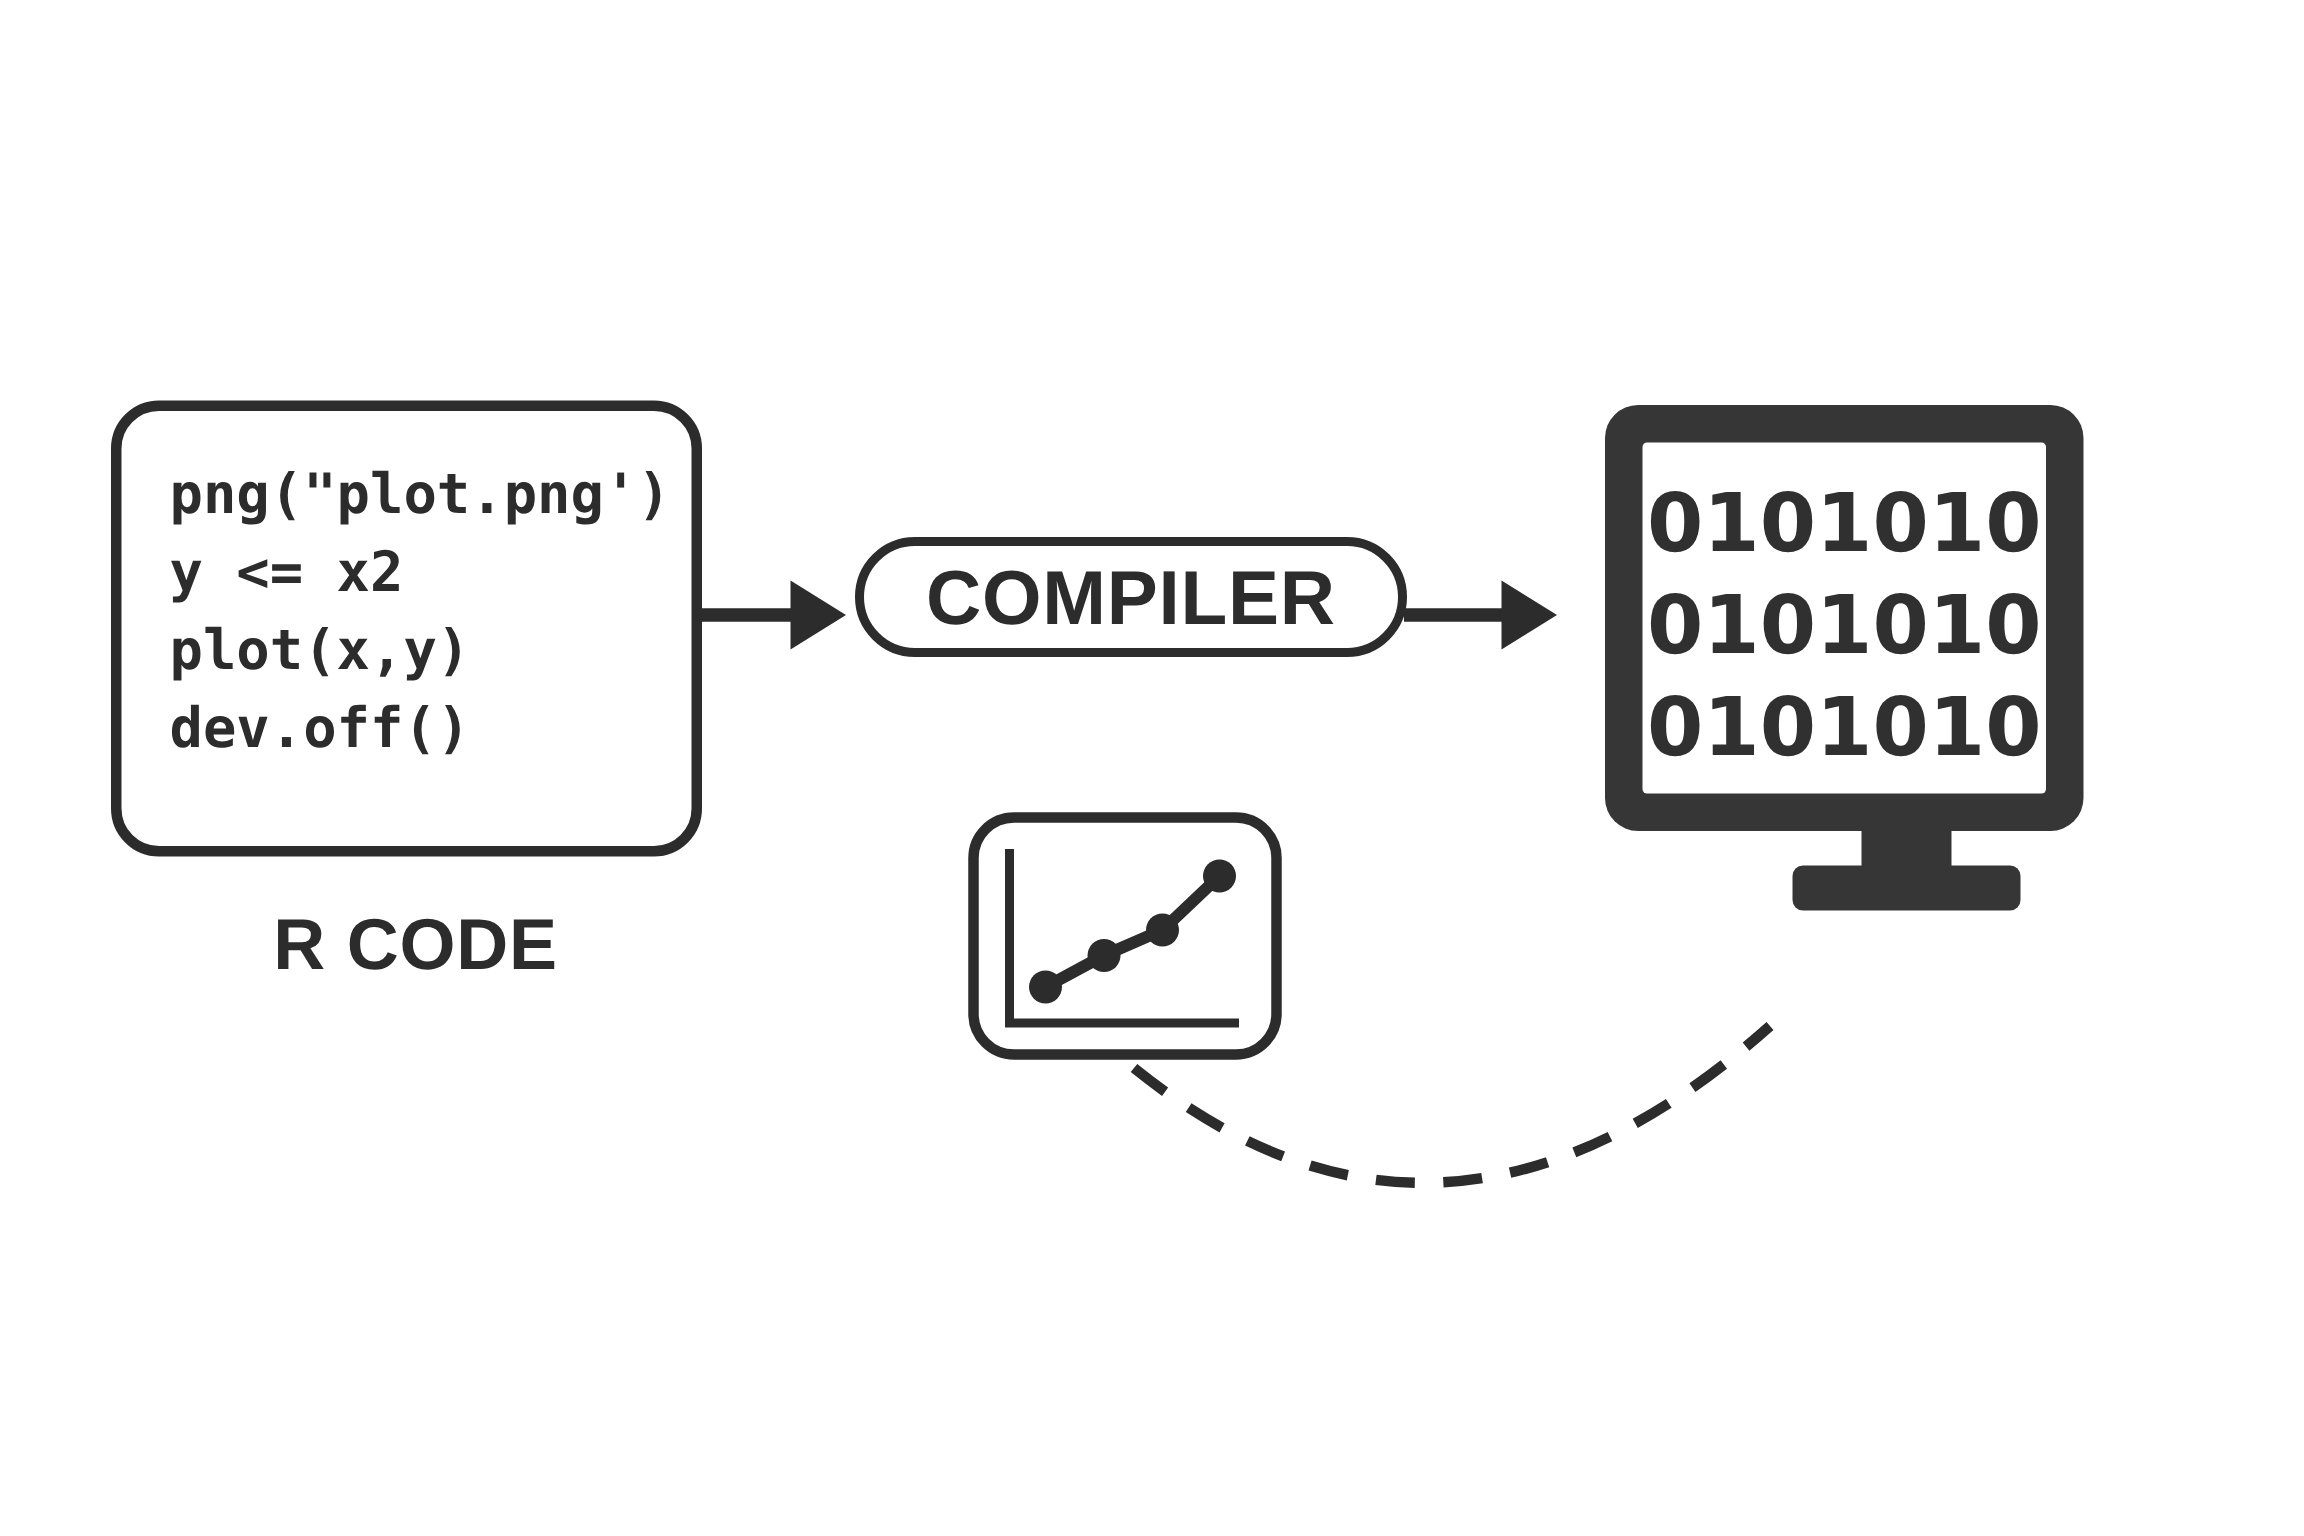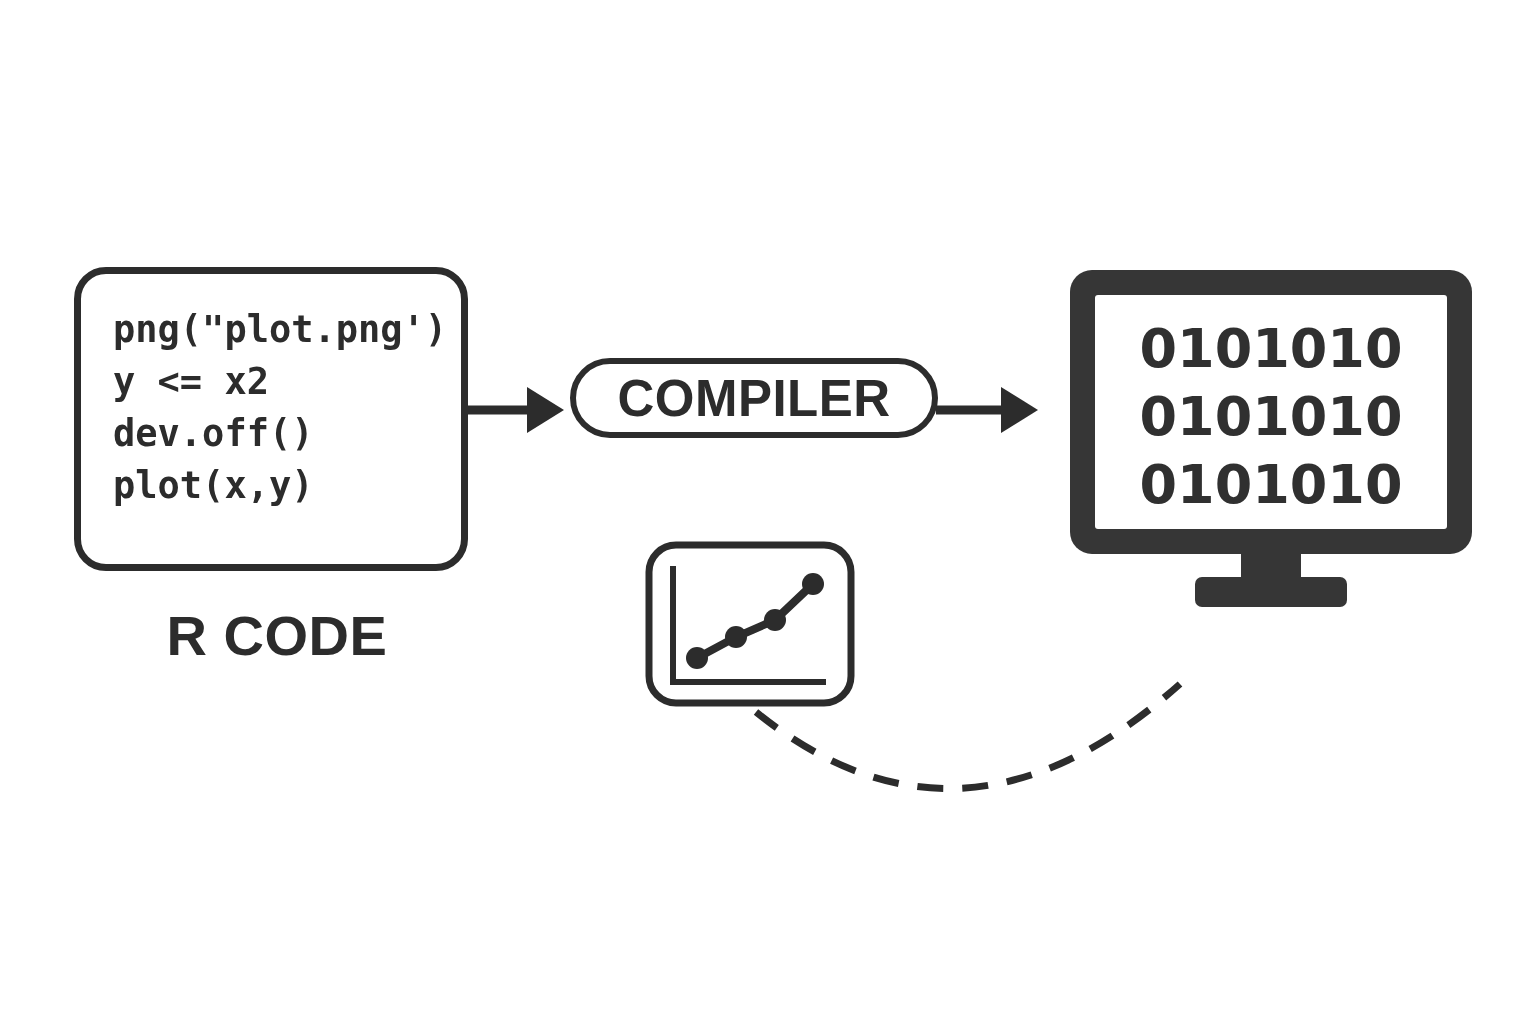--- a/index.html
+++ b/index.html
@@ -35,21 +35,21 @@
     font-size: 37px;
     line-height: 52px;
     white-space: pre;
     color: var(--color-ink);
   }
 
   .node-label {
     position: absolute;
     transform: translateX(-50%);
     font-weight: 700;
-    font-size: 56px;
+    font-size: 48px;
     letter-spacing: 0.5px;
     color: var(--color-ink);
     white-space: nowrap;
   }
   .r-code-label { left: 277px; top: 603px; }
   .binary-label { left: 1271px; top: 626px; }
 
   
   .pill {
     position: absolute;
@@ -64,21 +64,21 @@
     font-weight: 700;
     font-size: 51px;
     letter-spacing: 0.5px;
     color: var(--color-ink);
   }
 
   
   .monitor-bezel {
     position: absolute;
     left: 1070px; top: 270px;
-    width: 402px; height: 284px;
+    width: 319px; height: 284px;
     background: var(--color-monitor);
     border-radius: 22px;
   }
   .monitor-screen {
     position: absolute;
     left: 25px; top: 25px; right: 25px; bottom: 25px;
     background: #fff;
     border-radius: 3px;
     display: flex; flex-direction: column;
     align-items: center; justify-content: center;
@@ -126,22 +126,22 @@
     <g>
       <line class="stroke-ink" x1="936" y1="410" x2="1003" y2="410" stroke-width="9"></line>
       <polygon class="fill-ink" points="1001,387 1001,433 1038,410"></polygon>
     </g>
     <path d="M 756 712 Q 962 878 1180 684" fill="none" class="stroke-ink" stroke-width="7" stroke-dasharray="26 19"></path>
   </svg>
 
   <div class="code-box">
     <div class="code-line">png("plot.png')</div>
     <div class="code-line">y &lt;= x2</div>
+    <div class="code-line">plot(x,y)</div>
     <div class="code-line">dev.off()</div>
-    <div class="code-line">plot(x,y)</div>
   </div>
   <div class="node-label r-code-label">R CODE</div>
 
   <div class="pill">
     <span class="pill-text">COMPILER</span>
   </div>
 
   <div>
     <div class="monitor-bezel">
       <div class="monitor-screen">

